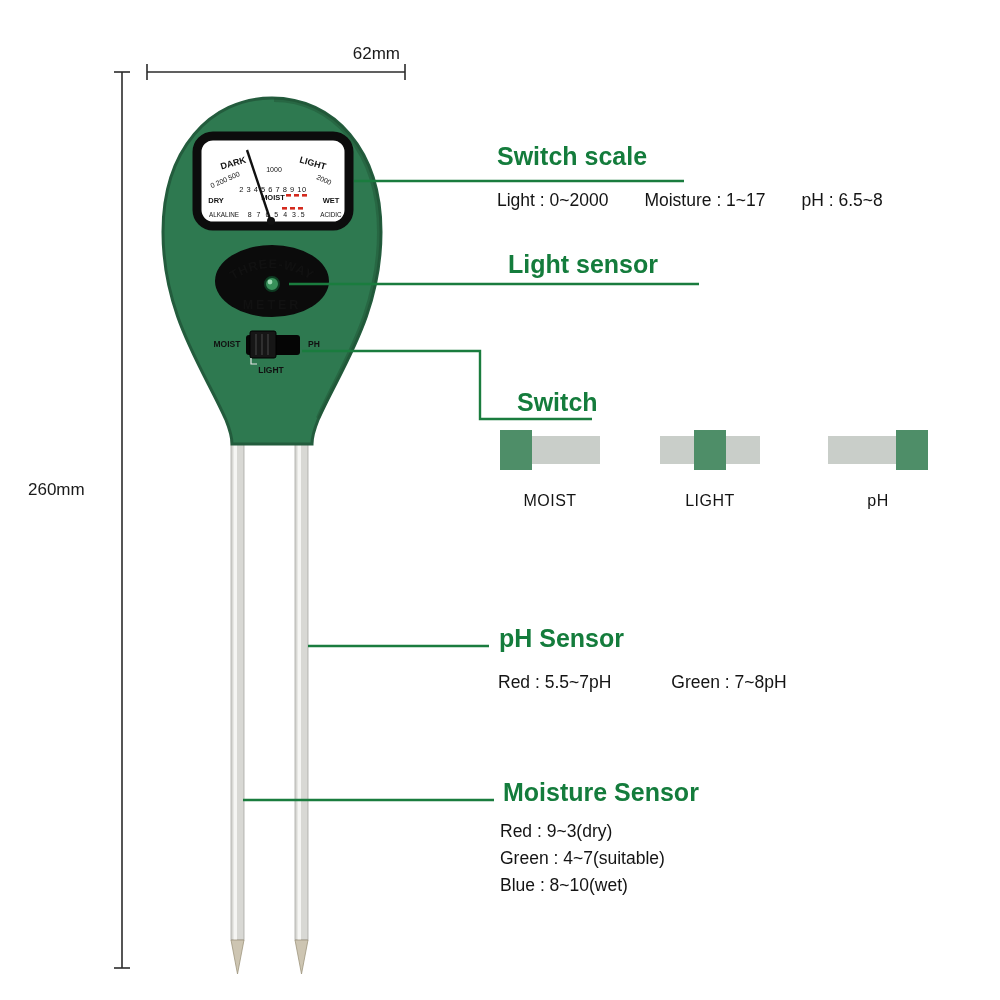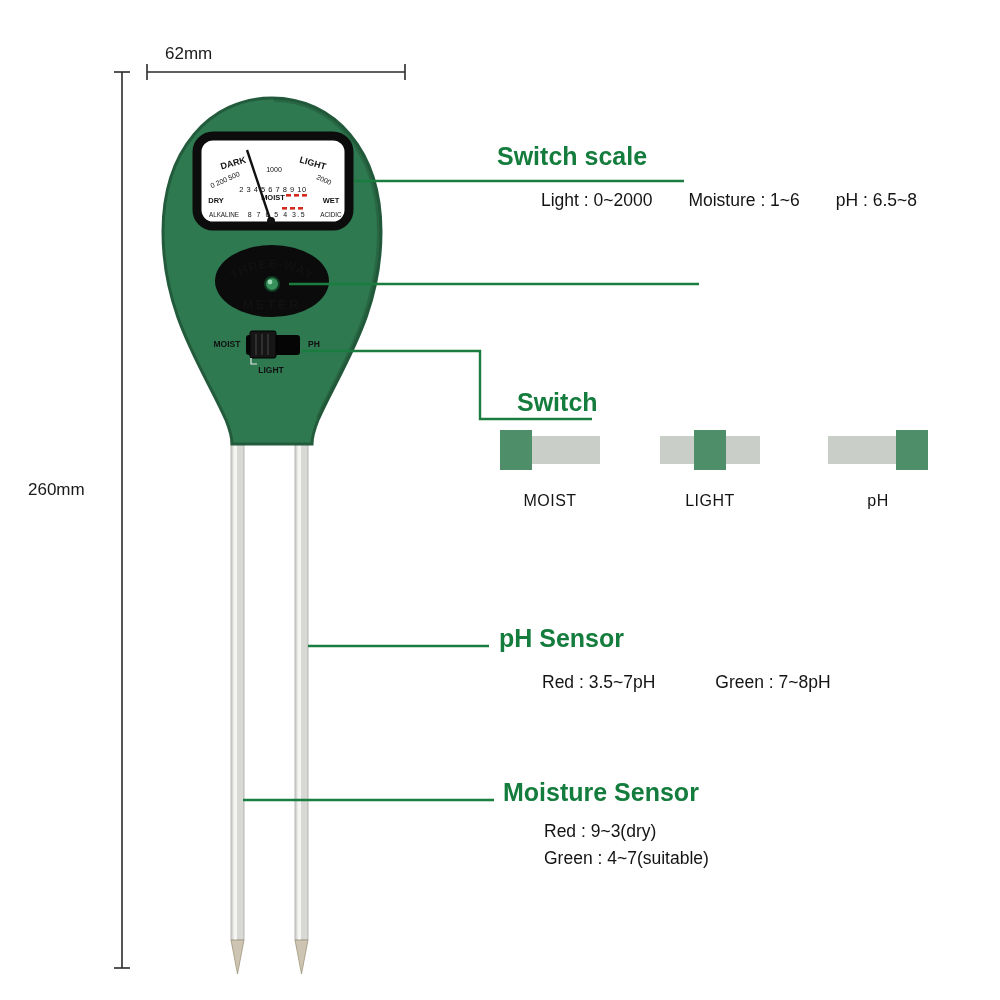--- a/index.html
+++ b/index.html
@@ -4,21 +4,21 @@
 <style>
   html,body { margin:0; padding:0; background:#fff; }
   .canvas {
     position:relative; width:1000px; height:1000px; background:#ffffff;
     font-family:"Liberation Sans", sans-serif; overflow:hidden;
   }
   .abs { position:absolute; }
   svg text { font-family:"Liberation Sans", sans-serif; fill:#111; }
   .dim-label { font-size:17px; color:#1a1a1a; }
   .heading { font-size:25px; font-weight:700; color:#147c3c; white-space:nowrap; }
-  .detail  { font-size:17.5px; color:#141414; white-space:nowrap;margin-left:44px; }
+  .detail  { font-size:17.5px; color:#141414; white-space:nowrap; }
   .sw { position:absolute; width:100px; height:40px; }
   .sw .bar  { position:absolute; top:6px; height:28px; background:#c9cec9; }
   .sw .knob { position:absolute; top:0; width:32px; height:40px; background:#4e8e68; }
   .sw-label { position:absolute; font-size:16px; color:#141414; letter-spacing:0.5px; }
 </style>
 </head>
 <body>
 
 <div class="canvas">
 
@@ -102,30 +102,31 @@
 
     <g stroke="#1a7c3e" stroke-width="2.4" fill="none">
       <line x1="354" y1="181" x2="684" y2="181"></line>
       <line x1="289" y1="284" x2="699" y2="284"></line>
       <polyline points="302,351 480,351 480,419 592,419"></polyline>
       <line x1="308" y1="646" x2="489" y2="646"></line>
       <line x1="243" y1="800" x2="494" y2="800"></line>
     </g>
   </svg>
 
-  <div class="abs dim-label" style="left:165px;top:44px;width:258px;text-align:left">62mm</div>
+  <div class="abs dim-label" style="left:142px;top:44px;width:258px;text-align:right">62mm</div>
   <div class="abs dim-label" style="left:28px;top:480px">260mm</div>
 
   <div class="abs heading" style="left:497px;top:142px">Switch scale</div>
   <div class="abs detail" style="left:497px;top:190px;display:flex;gap:36px">
     <span>Light : 0~2000</span>
-    <span>Moisture : 1~6</span>
+    <span>Moisture : 1~17</span>
     <span>pH : 6.5~8</span>
   </div>
 
+  <div class="abs heading" style="left:508px;top:250px">Light sensor</div>
 
   <div class="abs heading" style="left:517px;top:388px">Switch</div>
 
   <div class="sw" style="left:500px;top:430px">
     <div class="bar" style="left:30px;width:70px"></div>
     <div class="knob" style="left:0"></div>
   </div>
   <div class="sw" style="left:660px;top:430px">
     <div class="bar" style="left:0;width:100px"></div>
     <div class="knob" style="left:34px"></div>
@@ -133,23 +134,24 @@
   <div class="sw" style="left:828px;top:430px">
     <div class="bar" style="left:0;width:100px"></div>
     <div class="knob" style="left:68px"></div>
   </div>
   <div class="sw-label" style="left:500px;top:492px;width:100px;text-align:center">MOIST</div>
   <div class="sw-label" style="left:660px;top:492px;width:100px;text-align:center">LIGHT</div>
   <div class="sw-label" style="left:828px;top:492px;width:100px;text-align:center">pH</div>
 
   <div class="abs heading" style="left:499px;top:624px">pH Sensor</div>
   <div class="abs detail" style="left:498px;top:672px;display:flex;gap:60px">
-    <span>Red : 3.5~7pH</span>
+    <span>Red : 5.5~7pH</span>
     <span>Green : 7~8pH</span>
   </div>
 
   <div class="abs heading" style="left:503px;top:778px">Moisture Sensor</div>
   <div class="abs detail" style="left:500px;top:818px;line-height:27px">
     <div>Red : 9~3(dry)</div>
     <div>Green : 4~7(suitable)</div>
+    <div>Blue : 8~10(wet)</div>
   </div>
 
 </div>
 
 </body></html>

